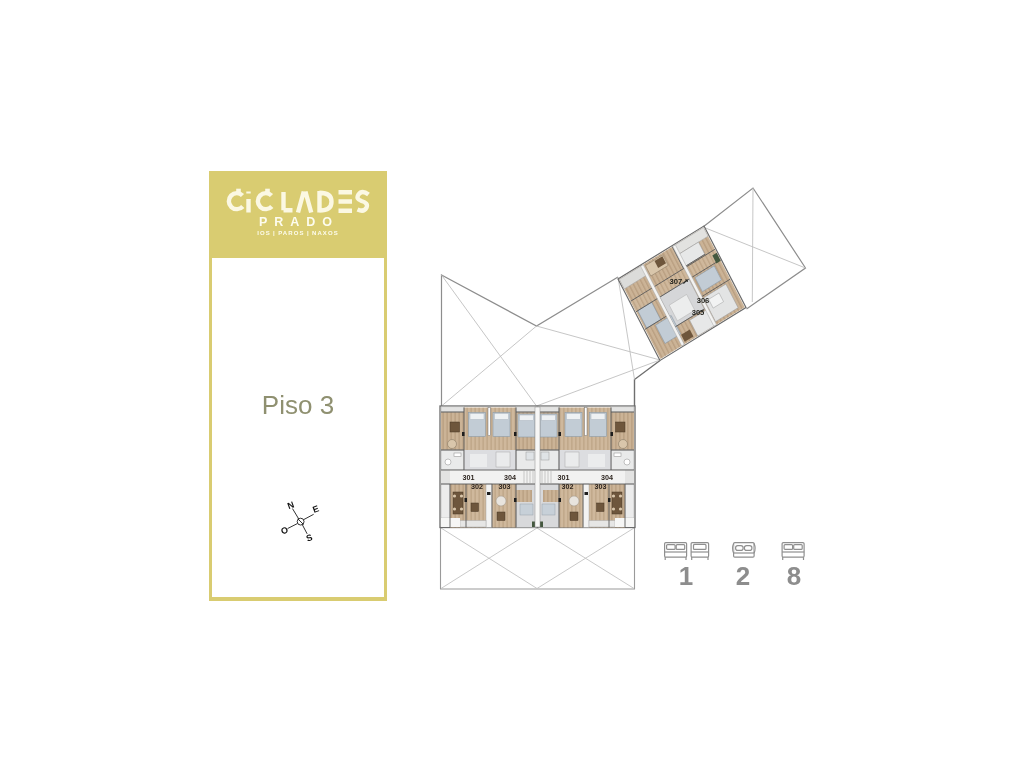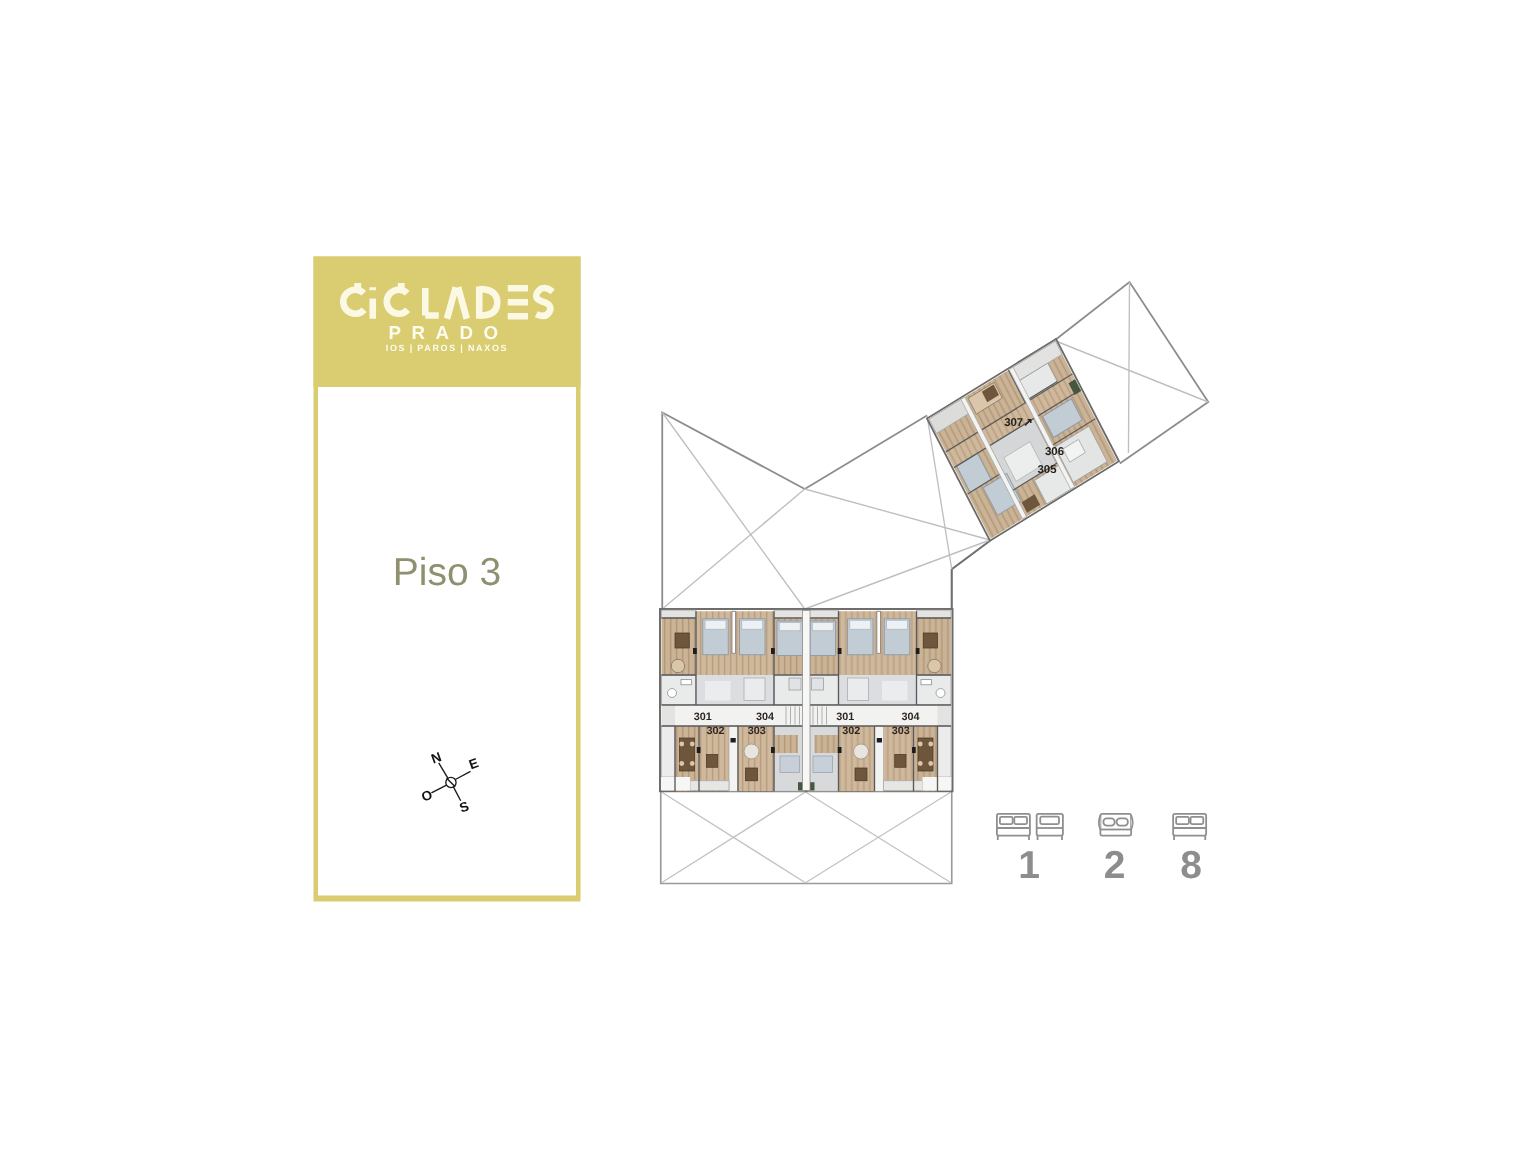--- a/index.html
+++ b/index.html
@@ -5,21 +5,21 @@
   html,body{margin:0;padding:0;background:#ffffff;}
   #page{position:relative;width:1024px;height:768px;background:#ffffff;overflow:hidden;
         font-family:"Liberation Sans", sans-serif;}
   #panel{position:absolute;left:209px;top:171px;width:172px;height:423px;
          border:3px solid #d9cc71;border-bottom-width:4px;background:#ffffff;}
   #panel-header{position:absolute;left:-3px;top:-3px;width:178px;height:87px;background:#d9cc71;
                 color:#fdfcee;text-align:center;}
   .logo1svg{margin-top:17px;}
   .logo2{font-size:12.5px;font-weight:bold;letter-spacing:7px;line-height:13px;margin-top:1px;padding-left:2px;}
   .logo3{font-size:6px;font-weight:bold;letter-spacing:1.1px;line-height:7px;margin-top:1px;}
-  #piso{position:absolute;left:0;top:192px;width:100%;text-align:center;
+  #piso{position:absolute;left:0;top:216px;width:100%;text-align:center;
         font-size:26px;color:#8f9070;}
   #compass{position:absolute;left:65px;top:324px;}
   #plan{position:absolute;left:0;top:0;}
 </style>
 </head>
 <body>
 <div id="page">
 
   <div id="panel">
 

